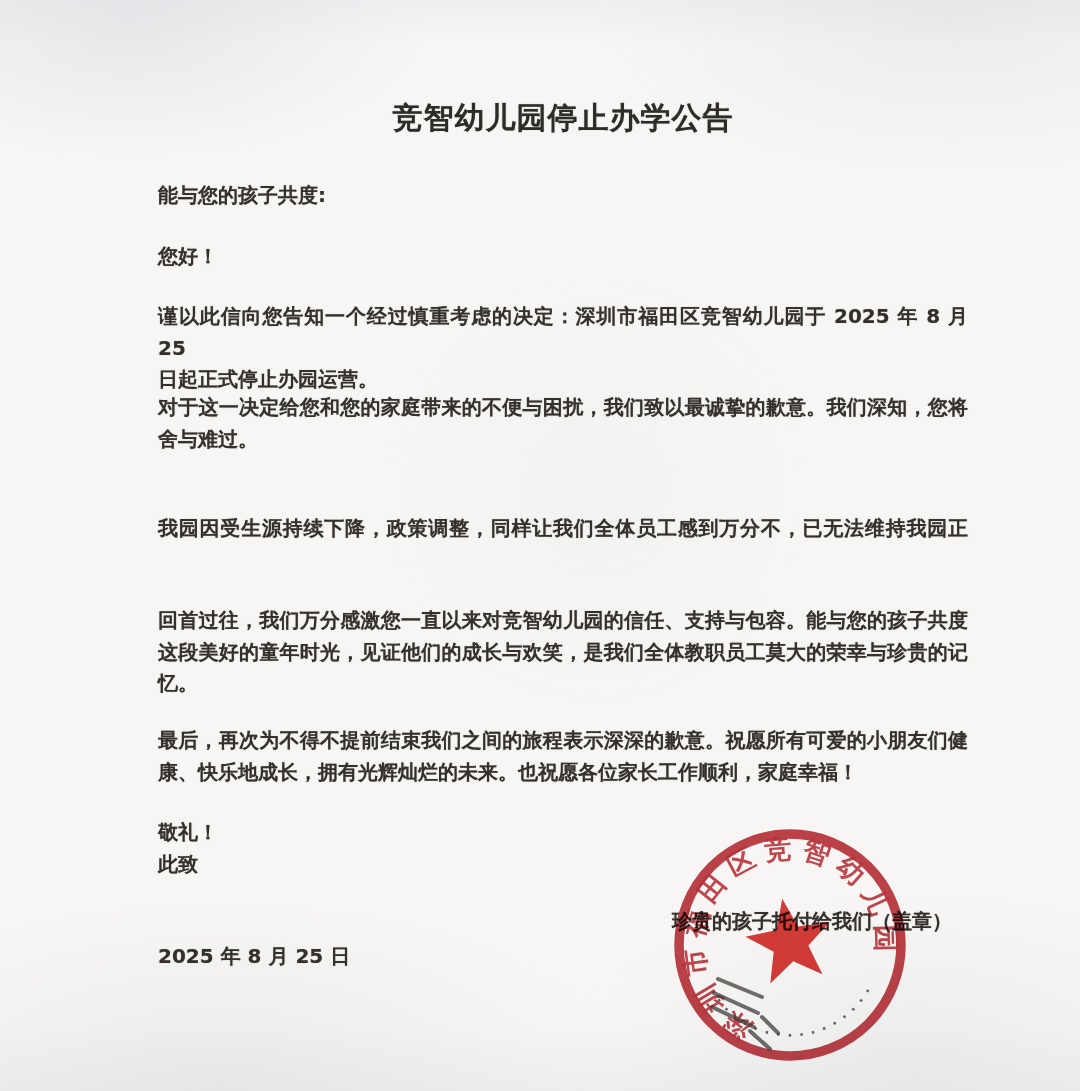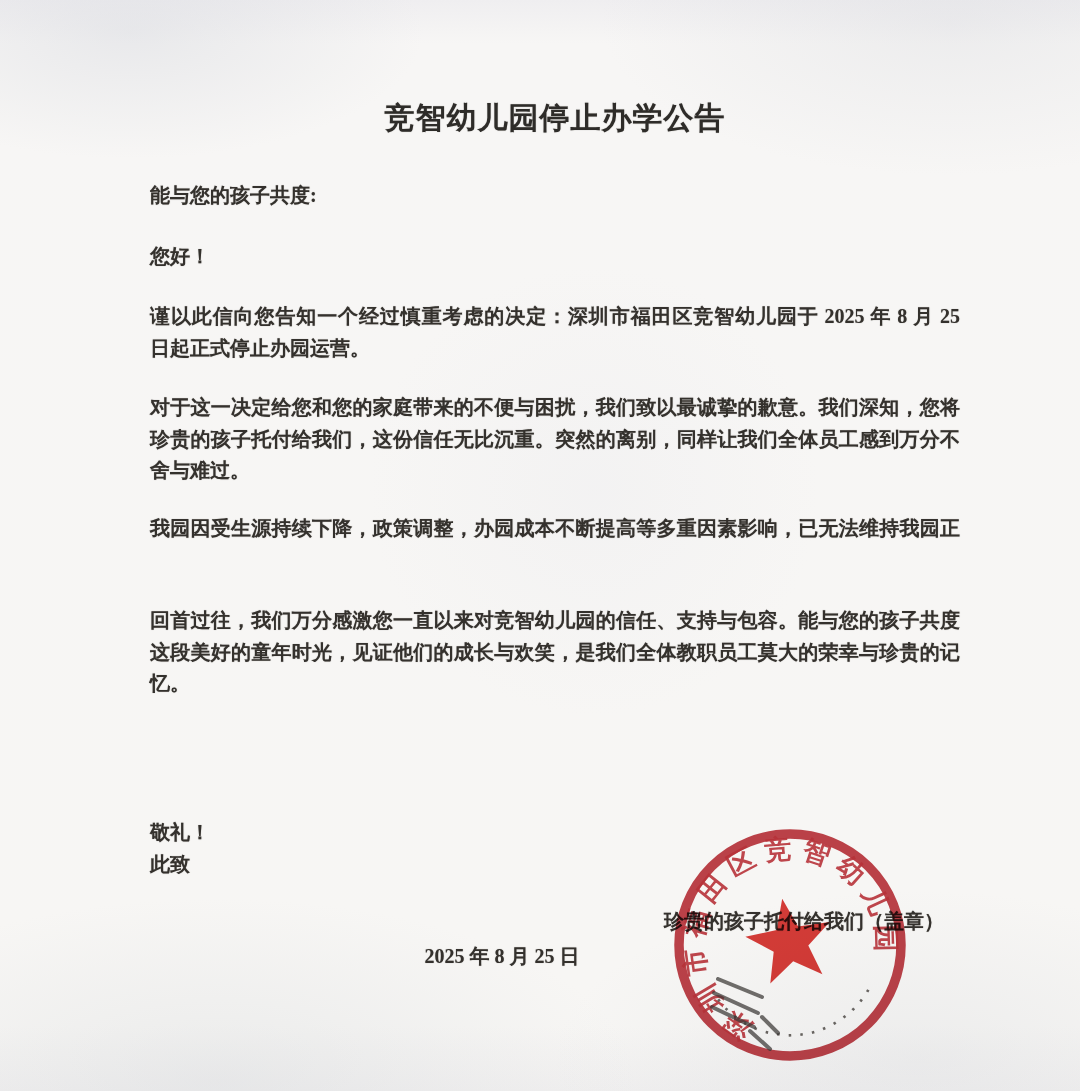--- a/index.html
+++ b/index.html
@@ -16,35 +16,34 @@
     content:"";position:absolute;inset:0;pointer-events:none;
     background:
       radial-gradient(ellipse 420px 180px at 12% 3%, rgba(205,208,216,.35), transparent 70%),
       radial-gradient(ellipse 500px 220px at 88% 2%, rgba(208,210,216,.28), transparent 70%),
       radial-gradient(ellipse 600px 260px at 20% 99%, rgba(206,210,214,.30), transparent 70%),
       radial-gradient(ellipse 520px 240px at 85% 97%, rgba(206,209,214,.26), transparent 70%),
       radial-gradient(ellipse 300px 300px at 55% 45%, rgba(235,235,238,.35), transparent 75%),
       linear-gradient(180deg, #efeef0 0%, #f7f6f5 4%, #f7f6f4 94%, #f0efef 100%);
   }
   .txt{
-    position:absolute;left:150px;width:810px;
+    position:absolute;left:158px;width:810px;
     color:#34312d;
     font-size:20px;line-height:31.5px;
     font-weight:600;
     text-shadow:0 0 1px rgba(62,58,52,.45);
-    font-family:Liberation Serif, serif;
   }
   .jline{text-align:justify;text-align-last:justify;}
   .title{
     top:100px;text-align:center;
     font-size:30px;line-height:36px;font-weight:700;
     letter-spacing:1px;color:#2e2c29;
   }
   .sig-name{top:906px;text-align:right;padding-right:16px;box-sizing:border-box;z-index:2;}
-  .sig-date{top:941px;text-align:center;padding-right:106px;box-sizing:border-box;z-index:2;}
+  .sig-date{top:941px;text-align:left;padding-right:106px;box-sizing:border-box;z-index:2;}
   .stamp{
     position:absolute;left:666px;top:821px;width:248px;height:248px;
     z-index:5;mix-blend-mode:multiply;opacity:.93;
   }
   .stamp text{font-family:"DejaVu Sans","Liberation Sans",sans-serif;}
 </style>
 </head>
 <body>
 
 <div class="page">
@@ -55,34 +54,37 @@
 
   <div class="txt" style="top:241px">您好！</div>
 
   <div class="txt" style="top:301px">
     <div class="jline">谨以此信向您告知一个经过慎重考虑的决定：深圳市福田区竞智幼儿园于 2025 年 8 月 25</div>
     <div>日起正式停止办园运营。</div>
   </div>
 
   <div class="txt" style="top:392px">
     <div class="jline">对于这一决定给您和您的家庭带来的不便与困扰，我们致以最诚挚的歉意。我们深知，您将</div>
-    <div class="jline">珍贵的孩子托付给我们，这份信任无比沉重。突然的离别，同样让我们全体员工感到万分不</div>
     <div>舍与难过。</div>
   </div>
 
   <div class="txt" style="top:513px">
-    <div class="jline">我园因受生源持续下降，政策调整，办园成本不断提高等多重因素影响，已无法维持我园正</div>
+    <div class="jline">我园因受生源持续下降，政策调整，同样让我们全体员工感到万分不，已无法维持我园正</div>
   </div>
 
   <div class="txt" style="top:605px">
     <div class="jline">回首过往，我们万分感激您一直以来对竞智幼儿园的信任、支持与包容。能与您的孩子共度</div>
     <div class="jline">这段美好的童年时光，见证他们的成长与欢笑，是我们全体教职员工莫大的荣幸与珍贵的记</div>
     <div>忆。</div>
   </div>
 
+  <div class="txt" style="top:725px">
+    <div class="jline">最后，再次为不得不提前结束我们之间的旅程表示深深的歉意。祝愿所有可爱的小朋友们健</div>
+    <div>康、快乐地成长，拥有光辉灿烂的未来。也祝愿各位家长工作顺利，家庭幸福！</div>
+  </div>
 
   <div class="txt" style="top:817px">
     <div>敬礼！</div>
     <div>此致</div>
   </div>
 
   <div class="txt sig-name">珍贵的孩子托付给我们（盖章）</div>
   <div class="txt sig-date">2025 年 8 月 25 日</div>
 
   <svg class="stamp" viewBox="0 0 248 248" xmlns="http://www.w3.org/2000/svg">

